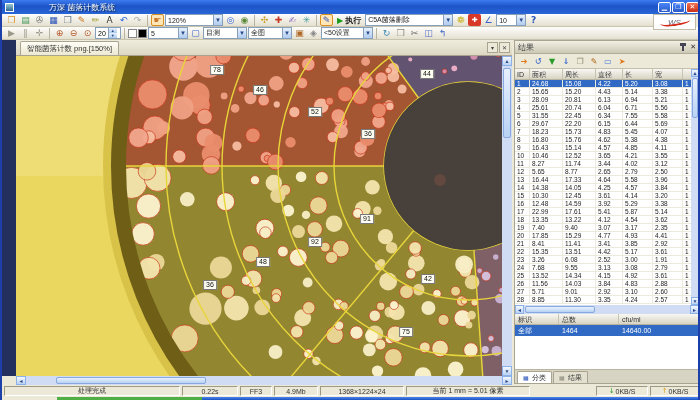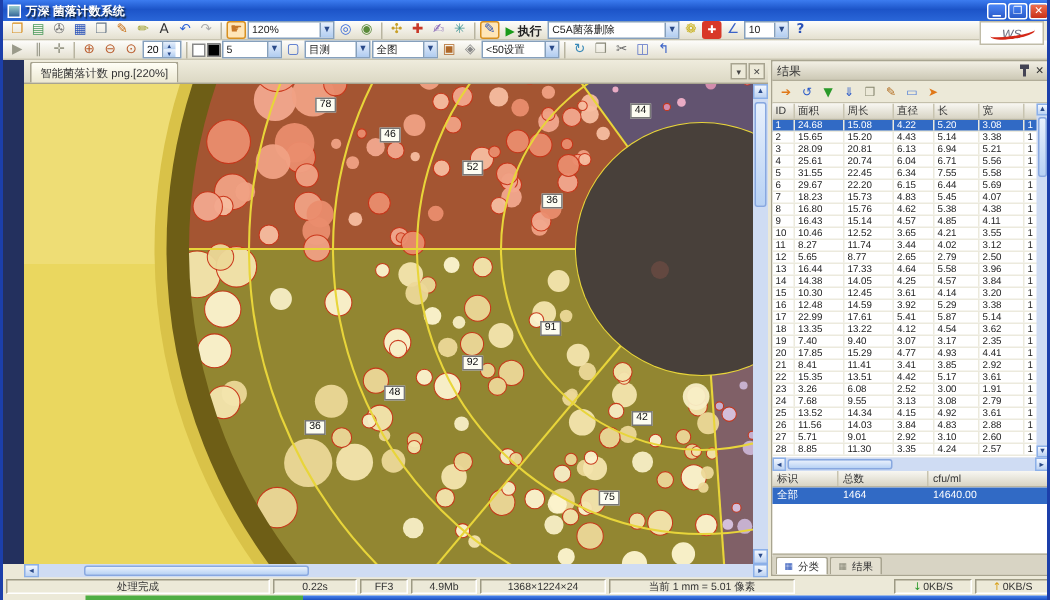--- a/index.html
+++ b/index.html
@@ -1,21 +1,21 @@
 <!DOCTYPE html>
 <html><head>
 <meta charset="utf-8">
 <style>
   html,body{margin:0;padding:0;background:#c8c8c8;}
   *{box-sizing:border-box;font-family:"Liberation Sans",sans-serif;}
   .app{position:relative;width:700px;height:400px;background:#ece9d8;overflow:hidden;border-left:2px solid #1c3faa;border-right:2px solid #1c3faa;}
   
   .titlebar{position:absolute;left:0;top:0;width:700px;height:14px;background:linear-gradient(180deg,#3c7cf0 0%,#1c54c8 45%,#2a66d8 100%);display:flex;align-items:center;padding:0 3px;}
   .titlebar .appicon{width:9px;height:9px;background:linear-gradient(#9cc,#369);border:1px solid #fff;margin-right:3px;}
-  .titlebar .title{color:#fff;font-size:8px;font-weight:bold;text-shadow:1px 1px 1px #123;}
+  .titlebar .title{color:#fff;font-size:8px;font-weight:normal;text-shadow:1px 1px 1px #123;margin-left:32px;}
   .winbtns{margin-left:auto;display:flex;gap:1px;}
   .winbtn{width:13px;height:11px;font-size:7px;color:#fff;display:flex;align-items:center;justify-content:center;border:1px solid #fff;border-radius:2px;background:linear-gradient(#4a86f8,#2a5ac8);}
   .winbtn.close{background:linear-gradient(#f07050,#c83018);}
   
   .toolbar{position:absolute;left:0;width:655px;display:flex;align-items:center;gap:1px;padding:0 3px;background:linear-gradient(#fdfdfb,#e4e0d0);border-bottom:1px solid #c8c4b0;height:13px;}
   #toolbar1{top:14px;}
   #toolbar2{top:27px;width:700px;}
   .tb-icon{width:13px;height:12px;display:inline-flex;align-items:center;justify-content:center;font-size:9px;line-height:12px;border-radius:2px;font-family:"DejaVu Sans",sans-serif;}
   .tb-icon.active{background:#ffe6b8;border:1px solid #d89020;}
   .tsep{width:1px;height:11px;background:#b8b4a0;margin:0 2px;}
@@ -208,21 +208,21 @@
   </div>
 
   <div class="logo">
     <span class="swoosh"></span>
     <span>WS</span>
   </div>
 
   <div class="leftstrip"></div>
 
   <div class="tabrow">
-    <div class="doctab">智能菌落计数 png.[220%]</div>
+    <div class="doctab">智能菌落计数 png.[150%]</div>
     <div class="tabbtns">
       <div class="tabbtn">▾</div>
       <div class="tabbtn">✕</div>
     </div>
   </div>
 
   <div class="canvas" id="canvas">
     <svg id="dish-svg" width="486" height="320">
         <rect x="0" y="0" width="486" height="320" fill="#ead75f"></rect>
         <rect x="0" y="0" width="140" height="120" fill="#f2e48c" opacity="0.5"></rect>

